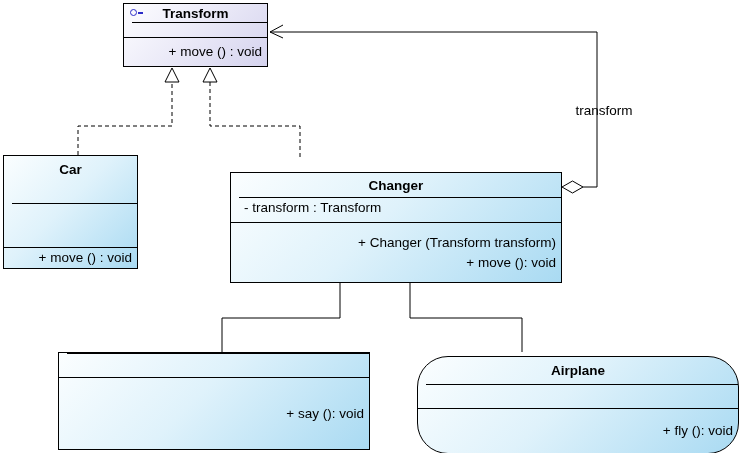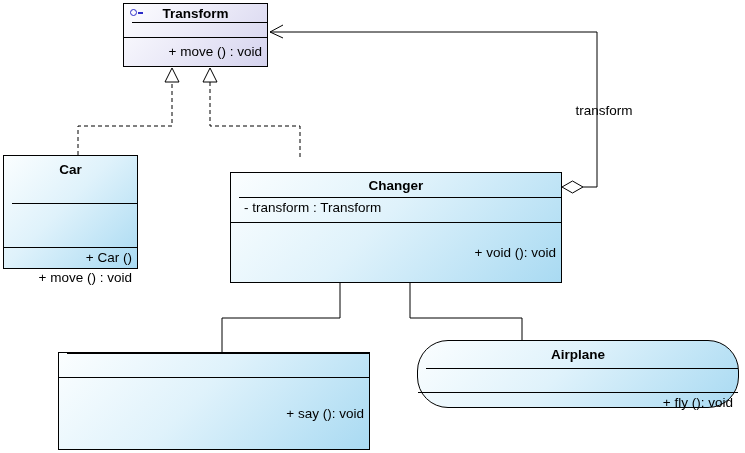--- a/index.html
+++ b/index.html
@@ -93,59 +93,59 @@
     </div>
   </div>
 
   <div class="uml-class" style="left:3px;top:155px;width:135px;height:114px;gap:20px;">
     <div class="cls-header" style="height:27px;">
       <span>Car</span>
     </div>
     <div class="cls-attrs" style="height:23px;"></div>
     <div class="cls-ops">
       <div class="member-row">
-        <span>+ Car ()</span>
-        <span></span>
-      </div>
-      <div class="member-row">
         <span>+ move () : void</span>
         <span></span>
       </div>
     </div>
   </div>
 
   <div class="uml-class" style="left:230px;top:172px;width:332px;height:111px;">
     <div class="cls-header" style="height:24px;">
       <span>Changer</span>
     </div>
     <div class="cls-attrs" style="height:24px;">
       <div class="member-row">
         <span>- transform : Transform</span>
         <span></span>
       </div>
     </div>
     <div class="cls-ops">
       <div class="member-row">
-        <span>+ void ()</span>
+        <span>+ Changer (Transform transform)</span>
+        <span></span>
+      </div>
+      <div class="member-row">
+        <span>+ move ()</span>
         <span>: void</span>
       </div>
     </div>
   </div>
 
   <div class="uml-class" style="left:58px;top:352px;width:312px;height:98px;">
     <div class="cls-attrs" style="height:23px;"></div>
     <div class="cls-ops">
       <div class="member-row">
         <span>+ say ()</span>
         <span>: void</span>
       </div>
     </div>
   </div>
 
-  <div class="uml-class" style="left:417px;top:340px;width:322px;height:68px;border-radius:31px;">
+  <div class="uml-class" style="left:417px;top:356px;width:322px;height:98px;border-radius:31px;">
     <div class="cls-header" style="height:27px;">
       <span>Airplane</span>
     </div>
     <div class="cls-attrs" style="height:23px;"></div>
     <div class="cls-ops">
       <div class="member-row">
         <span>+ fly ()</span>
         <span>: void</span>
       </div>
     </div>

